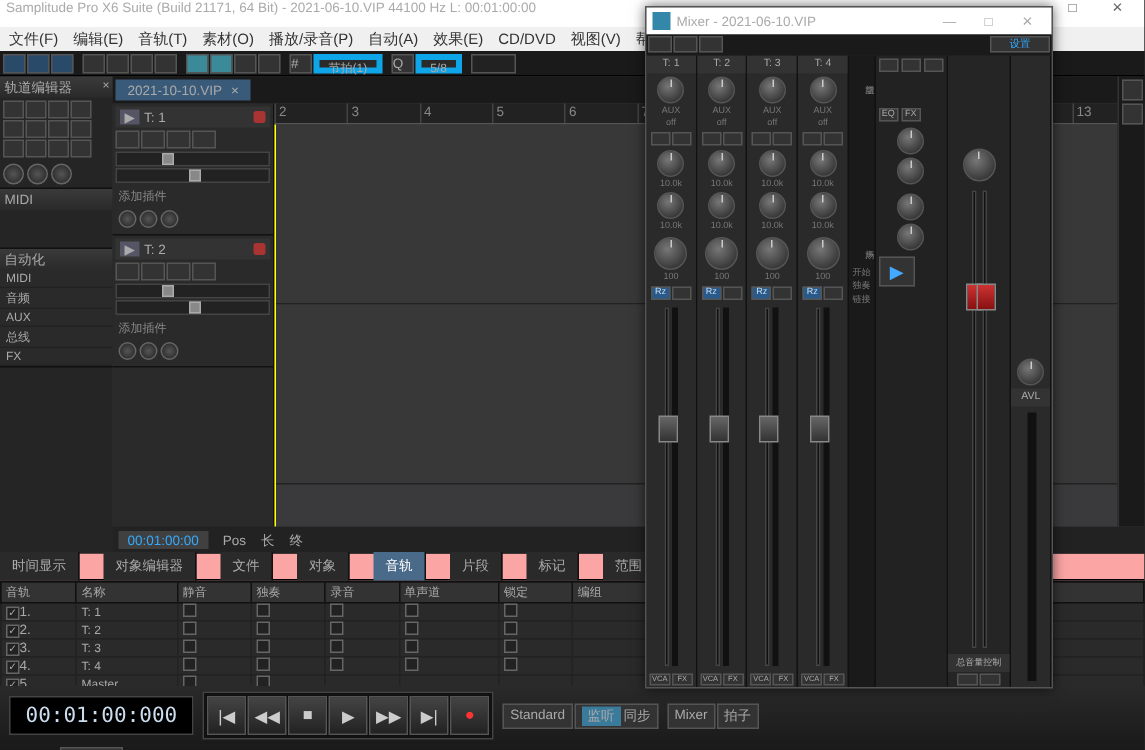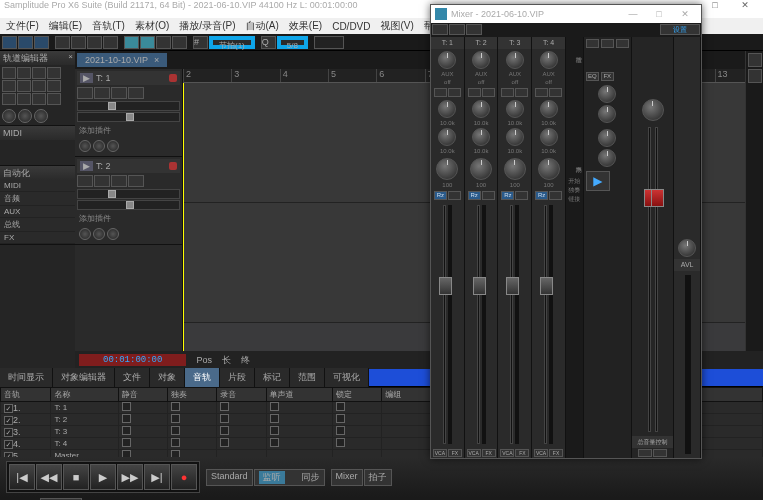--- a/index.html
+++ b/index.html
@@ -42,22 +42,22 @@
 .trk-fader .cap{position:absolute;left:30%;top:0;width:8px;height:8px;background:#888;border:1px solid #aaa}
 .trk-add{font-size:8px;padding:2px;color:#888}
 .trk-knobs{display:flex;gap:2px;padding:2px}
 .trk-knobs .k{width:12px;height:12px;border-radius:50%;background:radial-gradient(#555,#222);border:1px solid #666}
 .timeline{flex:1;background:#3a3a3c;position:relative}
 .ruler{height:14px;background:#222;border-bottom:1px solid #555;display:flex;font-size:7px}
 .ruler span{flex:1;border-left:1px solid #444;padding-left:2px;color:#888}
 .playhead{position:absolute;left:0;top:14px;bottom:0;width:1px;background:#ff0}
 .lane{height:120px;border-bottom:1px solid #222;background:#383838}
 .posbar{height:18px;background:#222;display:flex;align-items:center;padding:0 4px;gap:10px;font-size:8px}
-.posbar .tc{background:#7f1d1d;color:#3af;padding:1px 24px;font-family:Liberation Mono, monospace;font-size:9px}
-.tab-row{height:18px;background:#1d4ed8;display:flex;align-items:center;gap:0;border-bottom:1px solid #000}
+.posbar .tc{background:#404040;color:#3af;padding:1px 6px;font-family:Liberation Sans, sans-serif;font-size:9px}
+.tab-row{height:18px;background:#fca5a5;display:flex;align-items:center;gap:16px;border-bottom:1px solid #000}
 .tab-row .t{padding:3px 8px;font-size:9px;background:#2a2a2a;border-right:1px solid #111}
 .tab-row .t.active{background:#4a6a8a;color:#fff}
 .table-area{height:70px;background:#1a1a1a;overflow:auto}
 .tbl{width:100%;border-collapse:collapse}
 .tbl th{background:#333;border:1px solid #111;padding:1px 3px;font-size:8px;color:#aaa;font-weight:normal;text-align:left}
 .tbl td{border:1px solid #222;padding:0 3px;font-size:8px;background:#2a2a2a;height:12px}
 .tbl .chk{width:9px;height:9px;border:1px solid #666;background:#222;display:inline-block;text-align:center;line-height:7px;font-size:7px}
 .transport{height:40px;background:linear-gradient(#2a2a2a,#1a1a1a);display:flex;align-items:center;padding:0 6px;gap:6px}
 .transport .tc{background:#000;color:#cde;font-family:monospace;font-size:14px;padding:4px 10px;border:1px solid #444}
 .transport .btn{width:26px;height:26px;background:linear-gradient(#444,#222);border:1px solid #555;display:flex;align-items:center;justify-content:center;font-size:11px;color:#ccc}
@@ -385,32 +385,33 @@
           <td></td>
           <td><span class="chk">✓</span></td>
           <td></td>
           <td></td>
         </tr>
   </tbody>
     </table>
 </div>
 
 <div class="transport">
+  <div class="tc">00:01:00:000</div>
   <div class="grp">
     <div class="btn">|◀</div>
     <div class="btn">◀◀</div>
     <div class="btn">■</div>
     <div class="btn">▶</div>
     <div class="btn">▶▶</div>
     <div class="btn">▶|</div>
     <div class="btn rec">●</div>
   </div>
   <div class="opts">
     <div>Standard</div>
-    <div style="display:flex;gap:17px">
+    <div style="display:flex;gap:2px">
         <span style="background:#3a7a9a;padding:0 4px">监听</span>
         <span>同步</span>
       </div>
   </div>
   <div class="opts">
     <div>Mixer</div>
     <div>拍子</div>
   </div>
 </div>
 

